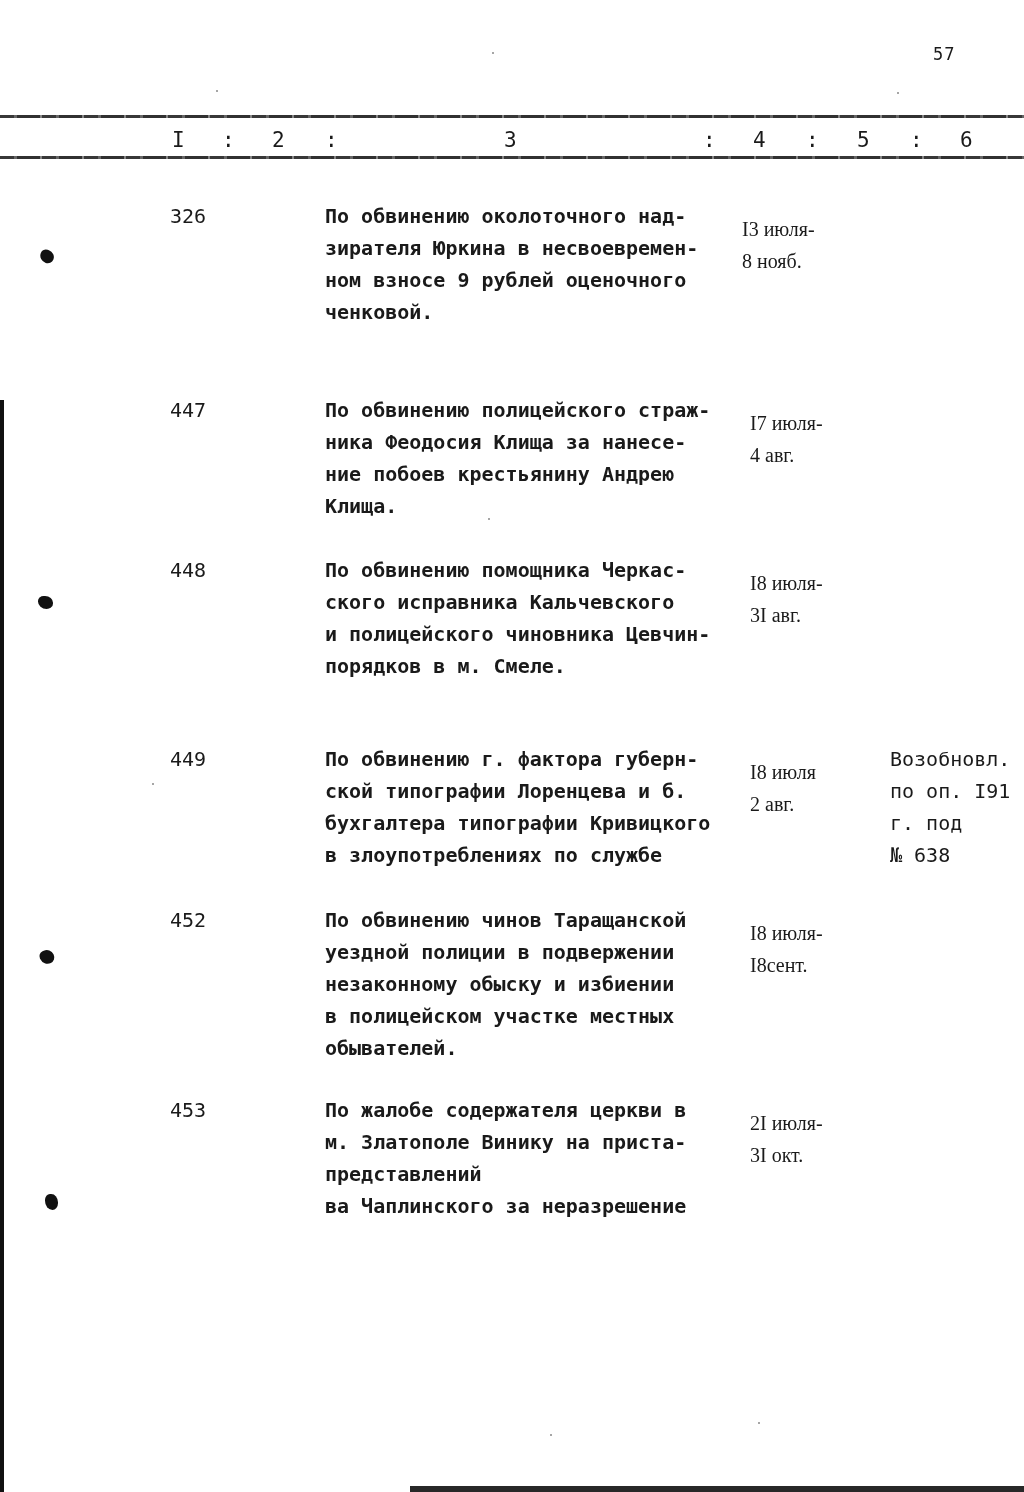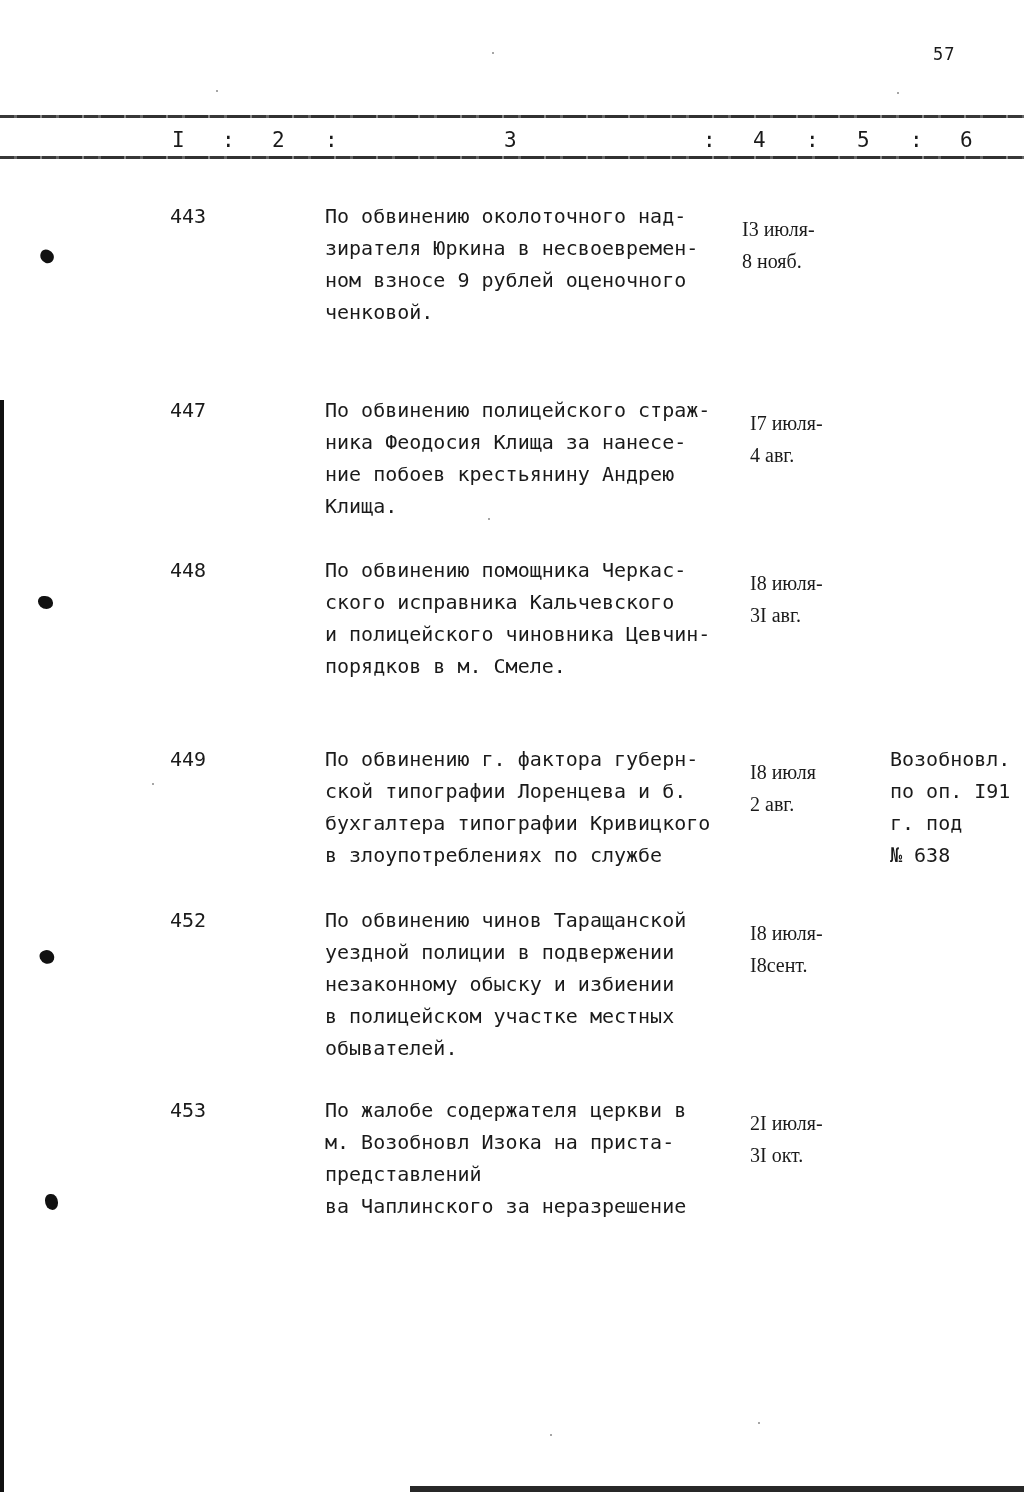--- a/index.html
+++ b/index.html
@@ -70,20 +70,21 @@
   .entry .num {
     position: absolute;
     left: 170px;
     top: 0;
   }
   .entry .desc {
     position: absolute;
     left: 325px;
     top: 0;
     width: 430px;
+    font-weight: bold;
   }
   .entry .desc .line,
   .entry .dates .line,
   .entry .note .line {
     display: block;
     white-space: pre;
   }
   .entry .dates {
     position: absolute;
     left: 750px;
@@ -125,21 +126,21 @@
   <span class="hcell" style="left:960px">6</span>
 </div>
 
 <div class="left-bar"></div>
 <div class="blot" style="left:40px;top:250px;width:14px;height:13px;transform:rotate(20deg)"></div>
 <div class="blot" style="left:38px;top:596px;width:15px;height:13px"></div>
 <div class="blot" style="left:40px;top:950px;width:14px;height:14px;transform:rotate(-25deg)"></div>
 <div class="blot" style="left:45px;top:1194px;width:13px;height:16px"></div>
 
 <div class="entry" style="top:200px">
-  <span class="num">443</span>
+  <span class="num">326</span>
   <div class="desc">
     <span class="line">По обвинению околоточного над-</span>
     <span class="line">зирателя Юркина в несвоевремен-</span>
     <span class="line">ном взносе 9 рублей оценочного</span>
     <span class="line">ченковой.</span>
   </div>
   <div class="dates" style="left:742px">
     <span class="line">I3 июля-</span>
     <span class="line">8 нояб.</span>
   </div>
@@ -205,21 +206,21 @@
   <div class="dates">
     <span class="line">I8 июля-</span>
     <span class="line">I8сент.</span>
   </div>
 </div>
 
 <div class="entry" style="top:1094px">
   <span class="num">453</span>
   <div class="desc">
     <span class="line">По жалобе содержателя церкви в</span>
-    <span class="line">м. Возобновл Изока на приста-</span>
+    <span class="line">м. Златополе Винику на приста-</span>
     <span class="line">представлений</span>
     <span class="line">ва Чаплинского за неразрешение</span>
   </div>
   <div class="dates">
     <span class="line">2I июля-</span>
     <span class="line">3I окт.</span>
   </div>
 </div>
 
 <div class="dust" style="left:492px;top:52px"></div>

